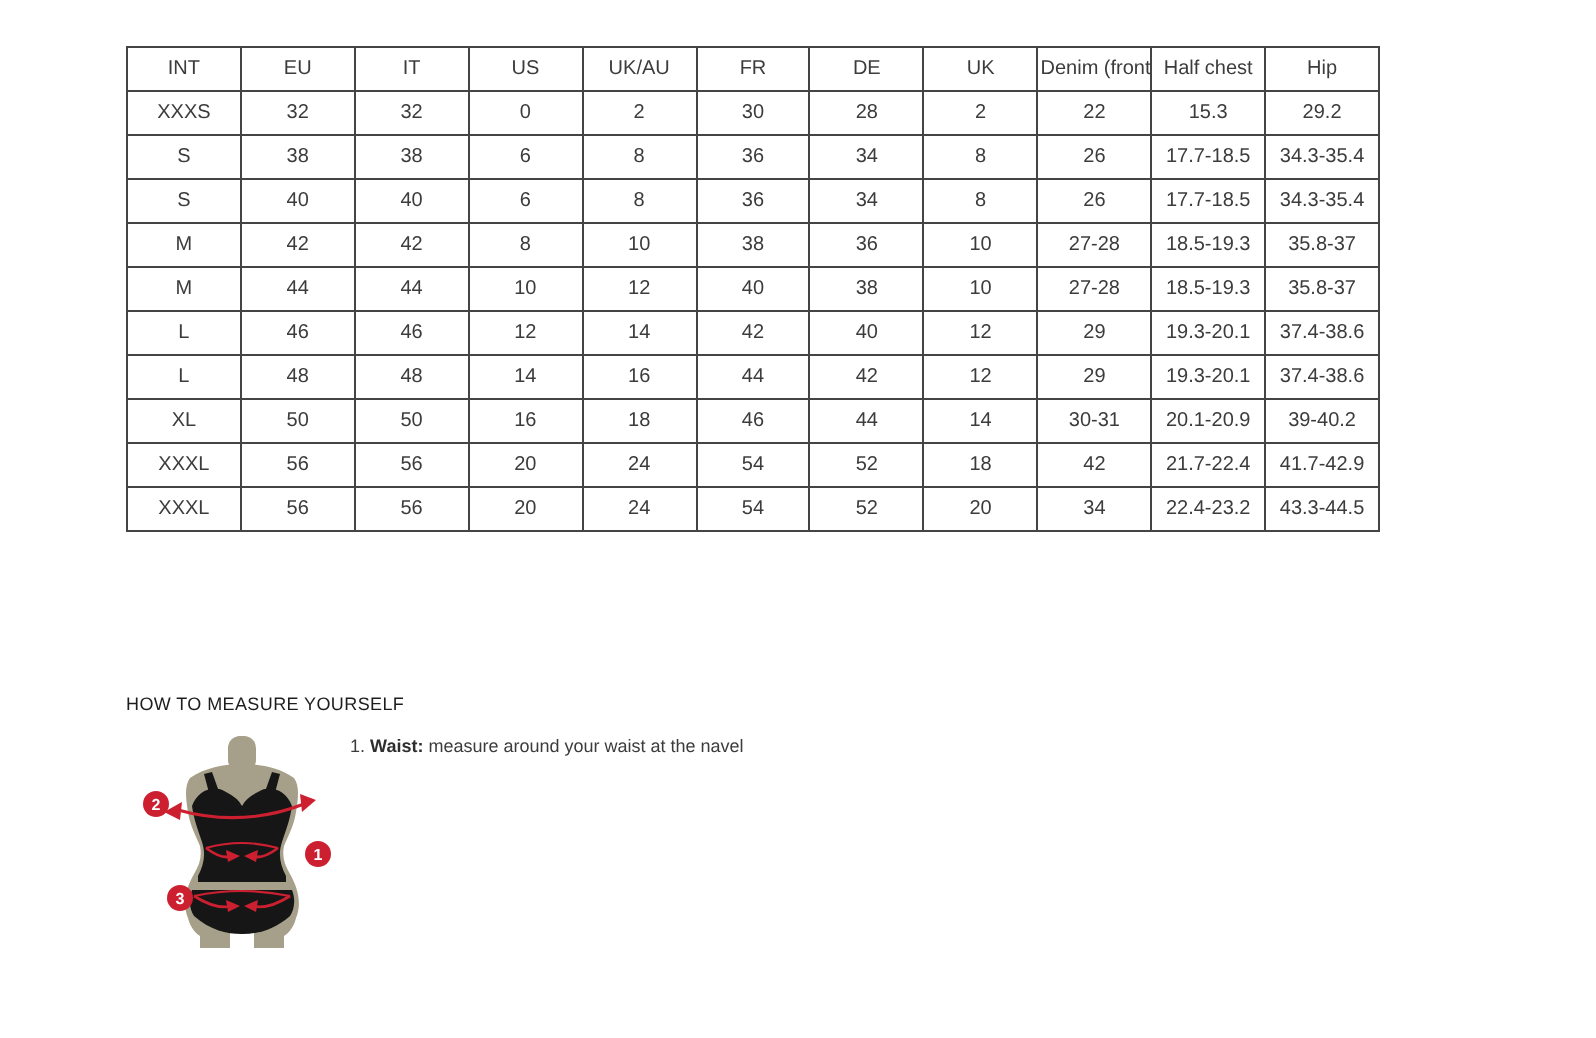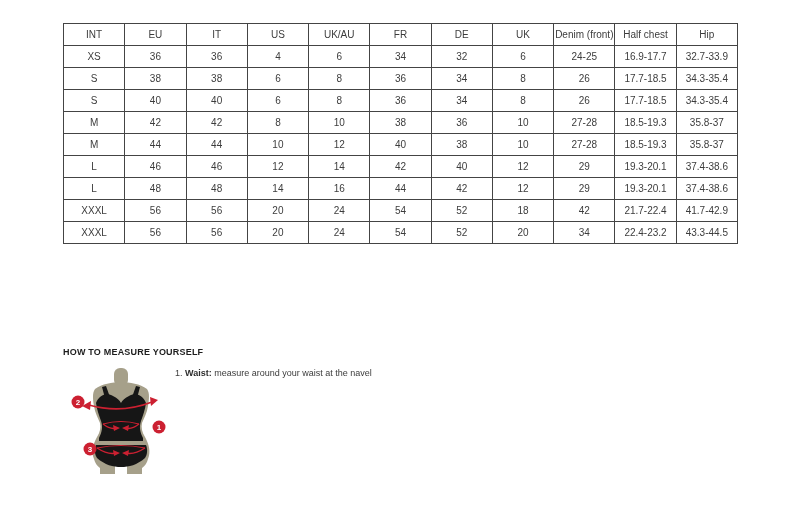--- a/index.html
+++ b/index.html
@@ -1,33 +1,33 @@
 <!DOCTYPE html>
 <html style="--border: #444444; --text: #3c3c3c;"><head>
 <meta charset="utf-8">
 <style>
   html,body{margin:0;padding:0;background:#ffffff;}
   .page{
     position:relative;width:798px;height:519px;background:#ffffff;overflow:hidden;
     font-family:"Liberation Sans", sans-serif;color:#3c3c3c;
   }
   table.size-chart{
-    position:absolute;left:63px;top:23px;width:675px;
+    position:absolute;left:63px;top:23px;width:627px;
     border-collapse:collapse;table-layout:fixed;
   }
   table.size-chart th, table.size-chart td{
     border:1px solid var(--border,#444);
     height:21px;padding:0 1px;
     text-align:center;vertical-align:middle;
     font-size:10px;font-weight:400;color:var(--text,#3c3c3c);
     white-space:nowrap;overflow:hidden;
   }
   .measure-title{
     position:absolute;left:63px;top:347px;
-    font-size:9px;font-weight:bold;color:#1d1d1d;letter-spacing:.2px;
+    font-size:9px;font-weight:normal;color:#1d1d1d;letter-spacing:.2px;
   }
   .steps{
     position:absolute;left:175px;top:368px;
     font-size:9px;color:var(--text,#3c3c3c);
   }
   .step{line-height:10px;margin-bottom:6px;white-space:nowrap;}
   .step .term{font-weight:bold;color:#2e2e2e;text-align:right;}
   .figure-wrap{
     position:absolute;left:68px;top:366px;width:106px;height:112px;
   }
@@ -49,31 +49,31 @@
           <th>FR</th>
           <th>DE</th>
           <th>UK</th>
           <th>Denim (front)</th>
           <th>Half chest</th>
           <th>Hip</th>
         </tr>
     </thead>
     <tbody id="chart-body">
         <tr>
-          <td>XS</td>
-          <td>36</td>
-          <td>36</td>
-          <td>4</td>
-          <td>6</td>
-          <td>34</td>
+          <td>XXXS</td>
           <td>32</td>
-          <td>6</td>
-          <td>24-25</td>
-          <td>16.9-17.7</td>
-          <td>32.7-33.9</td>
+          <td>32</td>
+          <td>0</td>
+          <td>2</td>
+          <td>30</td>
+          <td>28</td>
+          <td>2</td>
+          <td>22</td>
+          <td>15.3</td>
+          <td>29.2</td>
         </tr>
         <tr>
           <td>S</td>
           <td>38</td>
           <td>38</td>
           <td>6</td>
           <td>8</td>
           <td>36</td>
           <td>34</td>
           <td>8</td>
@@ -138,20 +138,33 @@
           <td>48</td>
           <td>48</td>
           <td>14</td>
           <td>16</td>
           <td>44</td>
           <td>42</td>
           <td>12</td>
           <td>29</td>
           <td>19.3-20.1</td>
           <td>37.4-38.6</td>
+        </tr>
+        <tr>
+          <td>XL</td>
+          <td>50</td>
+          <td>50</td>
+          <td>16</td>
+          <td>18</td>
+          <td>46</td>
+          <td>44</td>
+          <td>14</td>
+          <td>30-31</td>
+          <td>20.1-20.9</td>
+          <td>39-40.2</td>
         </tr>
         <tr>
           <td>XXXL</td>
           <td>56</td>
           <td>56</td>
           <td>20</td>
           <td>24</td>
           <td>54</td>
           <td>52</td>
           <td>18</td>

